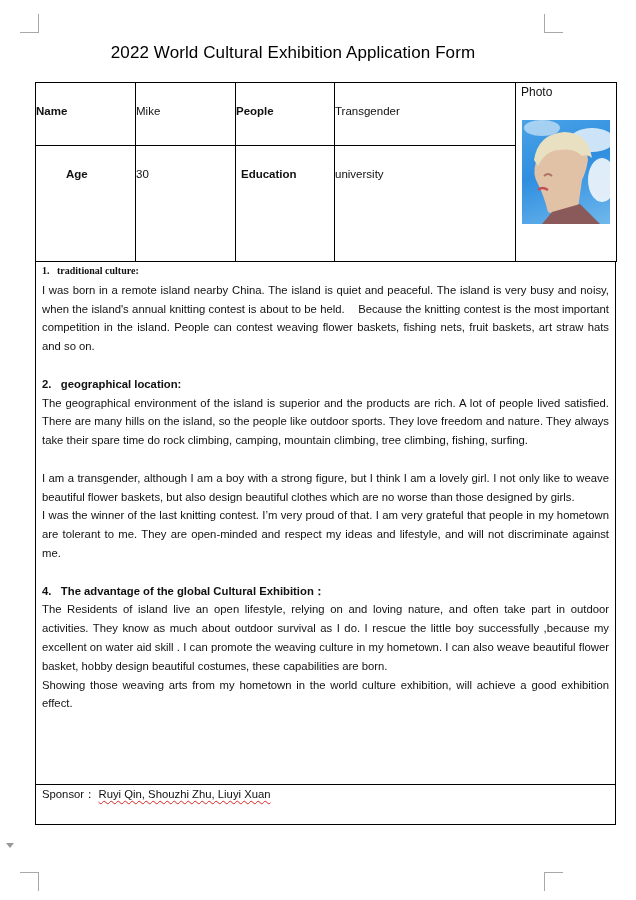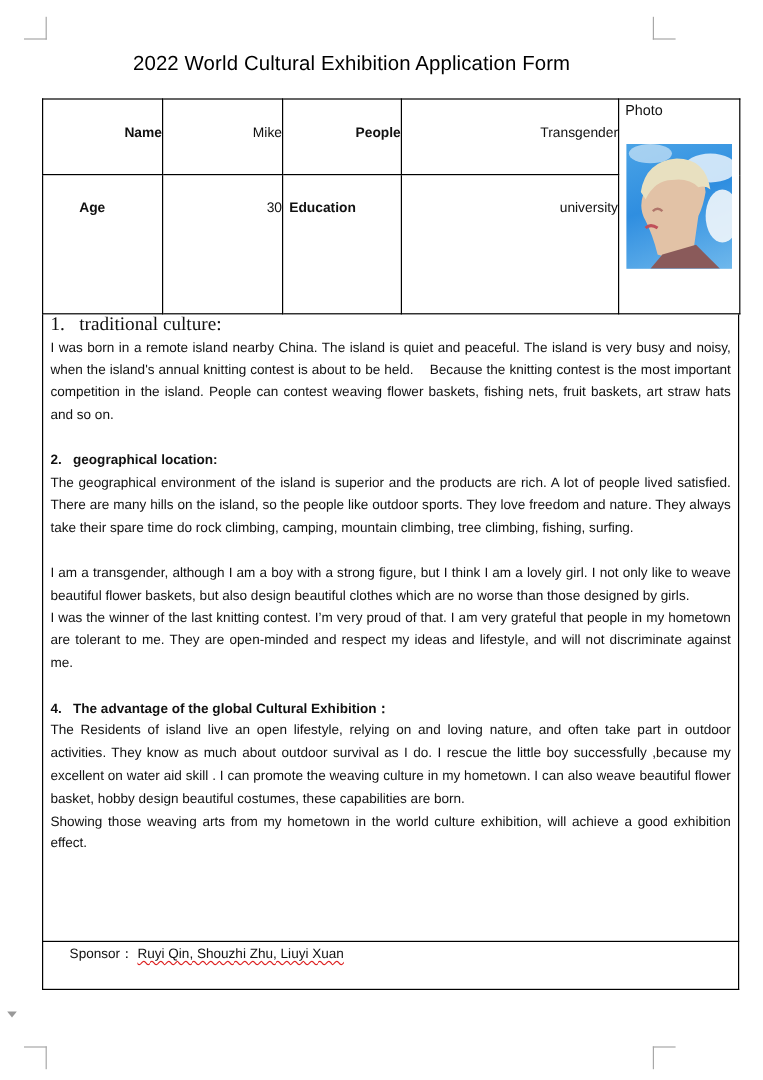--- a/index.html
+++ b/index.html
@@ -16,38 +16,38 @@
     position:absolute; left:0; width:586px; top:43px; text-align:center;
     font-size:17px; color:#000000; letter-spacing:0.1px;
   }
   .form { position:absolute; left:35px; top:82px; width:580px; }
   table.head { border-collapse:collapse; width:581px; table-layout:fixed; }
   table.head td { border:1.3px solid #000; font-size:11.5px; vertical-align:top; padding:0; }
   .cell-inner { position:relative; height:100%; }
   .lbl { font-weight:bold; }
   .row1 td { height:62px; }
   .row2 td { height:115px; }
-  .c-text { position:absolute; top:22px; left:0; right:0; text-align:right; }
+  .c-text { position:absolute; top:22px; left:0; right:0; text-align:left; }
   .c-text.left { text-align:left; }
   .photo-label { position:absolute; top:2px; left:5px; font-size:12px; }
   .photo {
     position:absolute; top:37px; left:6px; width:88px; height:104px; overflow:hidden;
     background:linear-gradient(160deg,#4aa3e6 0%,#2f8ee0 45%,#6fb8ec 100%);
   }
   .body-box {
     border:1.3px solid #000; border-top:none; width:578px; height:523px; position:relative;
     font-size:11.3px; line-height:18.8px; padding:0 6px; box-sizing:border-box; width:581px;
   }
   .body-box p { margin:0; text-align:justify; }
-  .h-serif { font-family:"Liberation Serif", "DejaVu Serif", serif; font-weight:normal; font-size:16px; }
+  .h-serif { font-family:"Liberation Serif", "DejaVu Serif", serif; font-weight:bold; font-size:10px; }
   .h-bold { font-weight:bold; }
   .gap { height:18.8px; }
   .sponsor-box {
     border:1.3px solid #000; border-top:none; width:581px; height:40px; box-sizing:border-box;
-    font-size:11.3px; padding:2px 22px;
+    font-size:11.3px; padding:2px 6px;
   }
   .squiggle { text-decoration:underline wavy #d22; text-underline-offset:2px; text-decoration-thickness:1px; }
   .marker { position:absolute; left:6px; top:843px; width:0; height:0;
     border-left:4px solid transparent; border-right:4px solid transparent; border-top:5px solid #999; }
 </style>
 </head>
 <body>
 
 <div class="corner tl"></div>
 <div class="corner tr"></div>

